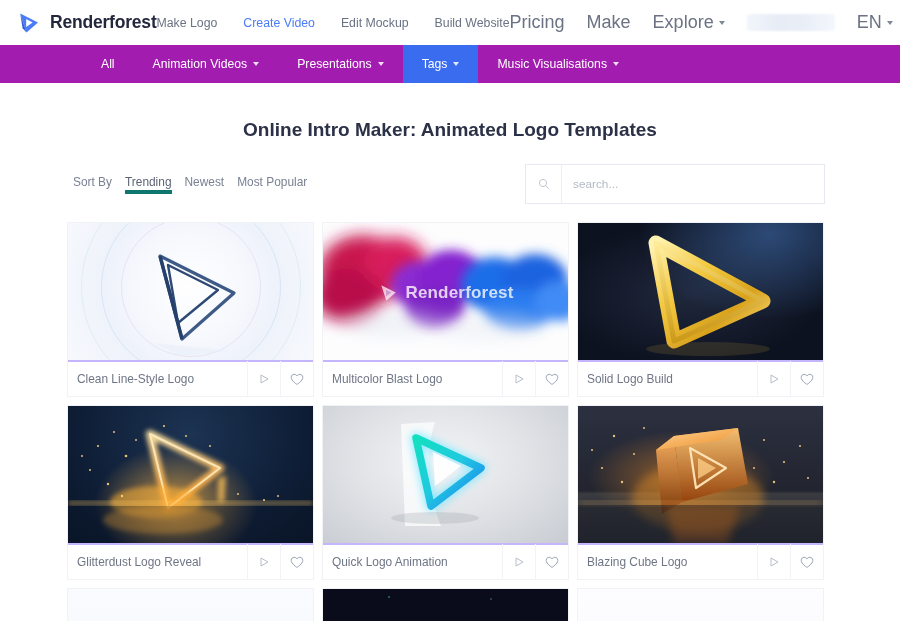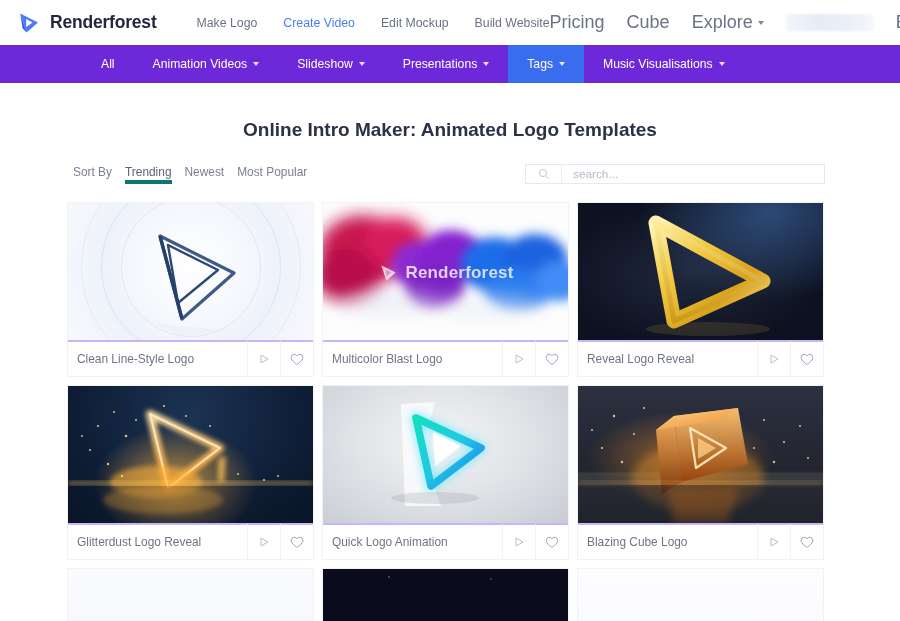--- a/index.html
+++ b/index.html
@@ -30,21 +30,20 @@
   .brand-name {
     font-size: 17.5px;
     font-weight: bold;
     color: #23283c;
     letter-spacing: -0.2px;
   }
   .main-nav {
     display: flex;
     align-items: center;
     gap: 26px;
-    margin-left: 40px;
   }
   .main-nav a {
     font-size: 12.3px;
     color: #6a7283;
     text-decoration: none;
     white-space: nowrap;
   }
   .main-nav a.active { color: #4a7cf7; }
   .right-nav {
     display: flex;
@@ -74,21 +73,21 @@
     width: 88px; height: 17px;
     border-radius: 3px;
     background: linear-gradient(90deg,#f2f5fb 0%,#e7ecf6 35%,#e9eef7 65%,#f4f7fc 100%);
     filter: blur(1.2px);
   }
 
   
   .cat-bar-wrap { position: relative; height: 38px; }
   .cat-bar {
     height: 38px;
-    background: #6d28d9;
+    background: #a21caf;
     display: flex;
     align-items: stretch;
     padding-left: 82px;
   }
   .cat-item {
     display: inline-flex;
     align-items: center;
     gap: 6px;
     padding: 0 19px;
     color: #ffffff;
@@ -129,21 +128,21 @@
     color: #7a8192;
     cursor: pointer;
     padding-bottom: 1px;
   }
   .sort-opt.active {
     color: #5c6375;
     border-bottom: 4px solid #0f766e;
   }
   .search-box {
     margin-left: auto;
-    width: 300px; height: 20px;
+    width: 300px; height: 40px;
     border: 1px solid #e6e9ef;
     background: #fff;
     display: flex;
     align-items: center;
   }
   .search-ico-cell {
     width: 36px; height: 100%;
     display: flex; align-items: center; justify-content: center;
     border-right: 1px solid #eceff4;
   }
@@ -282,21 +281,21 @@
     <a href="#" class="active">Create Video</a>
     <a href="#">Edit Mockup</a>
     <a href="#">Build Website</a>
   </nav>
 
   <div class="right-nav">
     <a href="#">
         <span>Pricing</span>
       </a>
     <a href="#">
-        <span>Cube</span>
+        <span>Make</span>
       </a>
     <a href="#">
       <span>Explore</span>
       <i class="caret"></i>
     </a>
     <div class="redacted-pill"></div>
     <a href="#">
       <span>EN</span>
       <i class="caret"></i>
     </a>
@@ -304,24 +303,20 @@
 </div>
 
 <div class="cat-bar-wrap">
   <div class="cat-pointer"></div>
   <div class="cat-bar">
     <div class="cat-item">
       <span>All</span>
     </div>
     <div class="cat-item">
       <span>Animation Videos</span>
-      <i class="caret"></i>
-    </div>
-    <div class="cat-item">
-      <span>Slideshow</span>
       <i class="caret"></i>
     </div>
     <div class="cat-item">
       <span>Presentations</span>
       <i class="caret"></i>
     </div>
     <div class="cat-item dark">
       <span>Tags</span>
       <i class="caret"></i>
     </div>
@@ -459,21 +454,21 @@
               <stop offset="1" stop-color="#c08f14"></stop>
             </linearGradient>
           </defs>
           <path d="M78 20 L185 78 L96 118 Z" fill="none" stroke="url(#gold1)" stroke-width="15" stroke-linejoin="round"></path>
           <path d="M78 20 L185 78 L96 118 Z" fill="none" stroke="url(#gold2)" stroke-width="5" stroke-linejoin="round" opacity=".65"></path>
           <ellipse cx="130" cy="126" rx="62" ry="7" fill="#caa236" opacity=".16"></ellipse>
         </svg>
       </div>
     </div>
     <div class="card-foot">
-      <span class="card-title">Reveal Logo Reveal</span>
+      <span class="card-title">Solid Logo Build</span>
       <div class="foot-btn">
         <svg width="12" height="12" viewBox="0 0 12 12">
           <path d="M3 2 L10 6 L3 10 Z" fill="none" stroke="#b7bdca" stroke-width="1" stroke-linejoin="round"></path>
         </svg>
       </div>
       <div class="foot-btn">
         <svg width="14" height="13" viewBox="0 0 14 13">
           <path d="M7 11.4 C7 11.4 1.2 7.9 1.2 4.4 C1.2 2.5 2.7 1.3 4.2 1.3 C5.5 1.3 6.5 2.1 7 3.0 C7.5 2.1 8.5 1.3 9.8 1.3 C11.3 1.3 12.8 2.5 12.8 4.4 C12.8 7.9 7 11.4 7 11.4 Z" fill="none" stroke="#9aa2b2" stroke-width="1"></path>
         </svg>
       </div>

